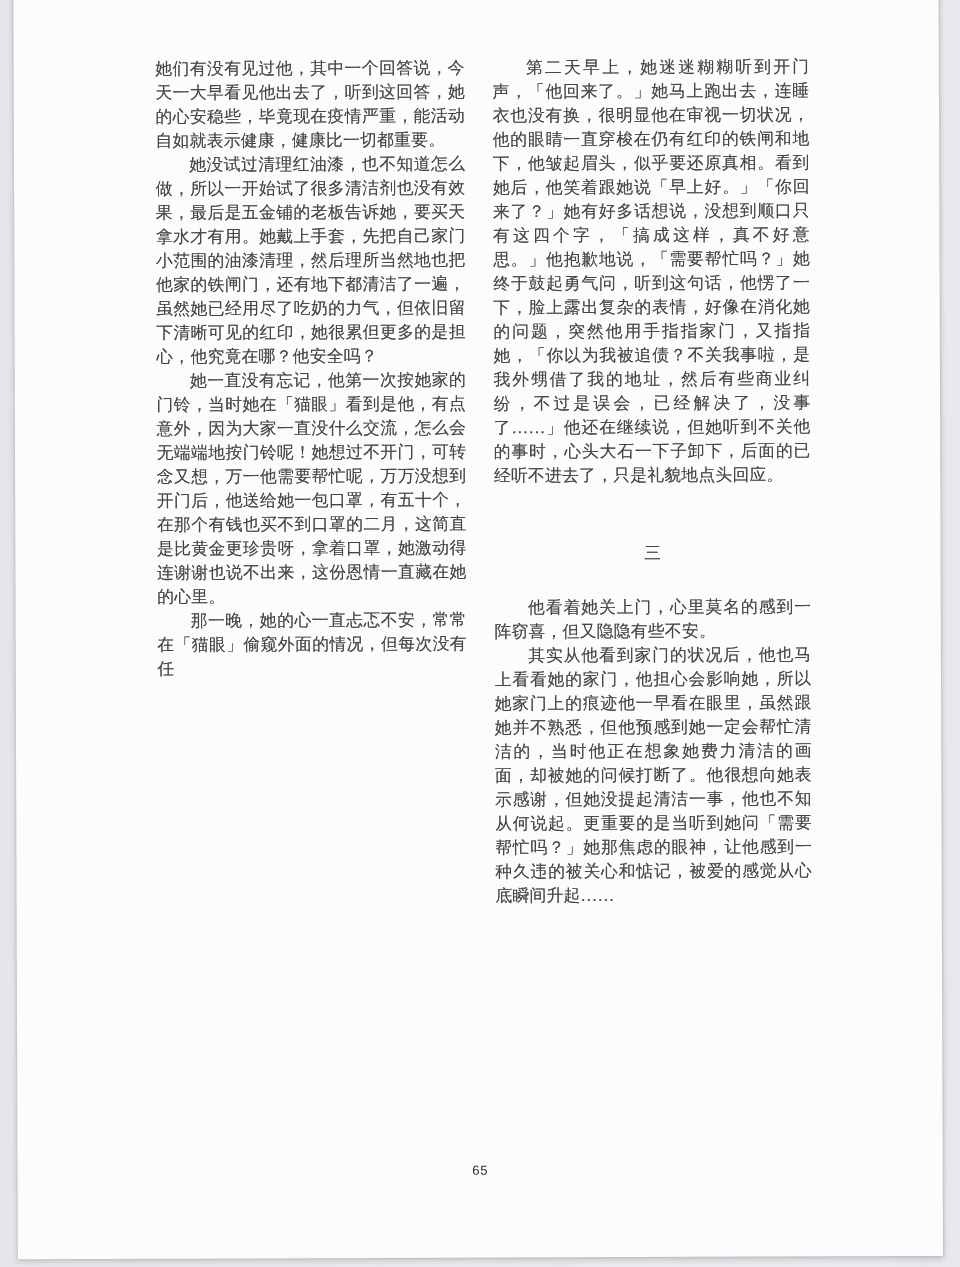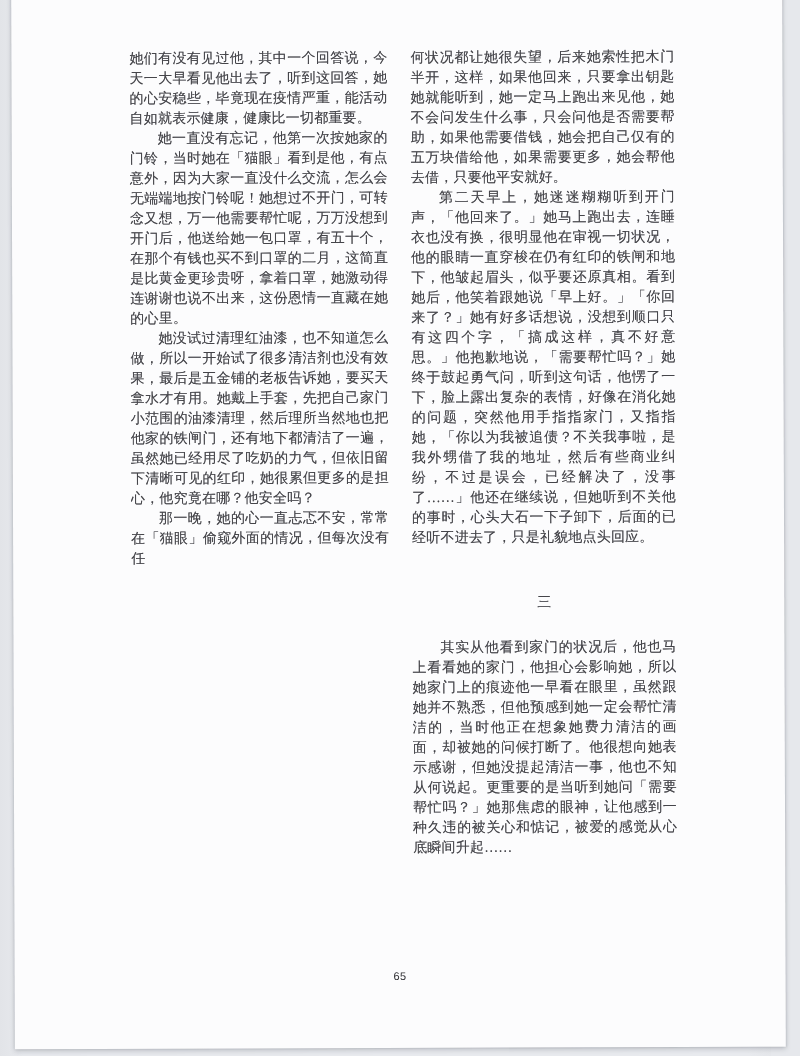--- a/index.html
+++ b/index.html
@@ -74,26 +74,26 @@
   }
 </style>
 </head>
 <body>
 
 <div class="viewport">
   <div class="sheet">
     <div class="columns">
       <div class="col col-left" id="col-left">
           <p class="">她们有没有见过他，其中一个回答说，今天一大早看见他出去了，听到这回答，她的心安稳些，毕竟现在疫情严重，能活动自如就表示健康，健康比一切都重要。</p>
+          <p class="indent">她没试过清理红油漆，也不知道怎么做，所以一开始试了很多清洁剂也没有效果，最后是五金铺的老板告诉她，要买天拿水才有用。她戴上手套，先把自己家门小范围的油漆清理，然后理所当然地也把他家的铁闸门，还有地下都清洁了一遍，虽然她已经用尽了吃奶的力气，但依旧留下清晰可见的红印，她很累但更多的是担心，他究竟在哪？他安全吗？</p>
           <p class="indent">她一直没有忘记，他第一次按她家的门铃，当时她在「猫眼」看到是他，有点意外，因为大家一直没什么交流，怎么会无端端地按门铃呢！她想过不开门，可转念又想，万一他需要帮忙呢，万万没想到开门后，他送给她一包口罩，有五十个，在那个有钱也买不到口罩的二月，这简直是比黄金更珍贵呀，拿着口罩，她激动得连谢谢也说不出来，这份恩情一直藏在她的心里。</p>
-          <p class="indent">她没试过清理红油漆，也不知道怎么做，所以一开始试了很多清洁剂也没有效果，最后是五金铺的老板告诉她，要买天拿水才有用。她戴上手套，先把自己家门小范围的油漆清理，然后理所当然地也把他家的铁闸门，还有地下都清洁了一遍，虽然她已经用尽了吃奶的力气，但依旧留下清晰可见的红印，她很累但更多的是担心，他究竟在哪？他安全吗？</p>
           <p class="indent">那一晚，她的心一直忐忑不安，常常在「猫眼」偷窥外面的情况，但每次没有任</p>
         </div>
       <div class="col col-right" id="col-right">
-          <p class="">何状况都让她很失望，后来她索性把木门半开，这样，如果他回来，只要拿出钥匙她就能听到，她一定马上跑出来见他，她不会问发生什么事，只会问他是否需要帮助，如果他需要借钱，她会把自己仅有的五万块借给他，如果需要更多，她会帮他去借，只要他平安就好。</p>
           <p class="indent">第二天早上，她迷迷糊糊听到开门声，「他回来了。」她马上跑出去，连睡衣也没有换，很明显他在审视一切状况，他的眼睛一直穿梭在仍有红印的铁闸和地下，他皱起眉头，似乎要还原真相。看到她后，他笑着跟她说「早上好。」「你回来了？」她有好多话想说，没想到顺口只有这四个字，「搞成这样，真不好意思。」他抱歉地说，「需要帮忙吗？」她终于鼓起勇气问，听到这句话，他愣了一下，脸上露出复杂的表情，好像在消化她的问题，突然他用手指指家门，又指指她，「你以为我被追债？不关我事啦，是我外甥借了我的地址，然后有些商业纠纷，不过是误会，已经解决了，没事了……」他还在继续说，但她听到不关他的事时，心头大石一下子卸下，后面的已经听不进去了，只是礼貌地点头回应。</p>
           <div class="section-heading">三</div>
+          <p class="indent">他看着她关上门，心里莫名的感到一阵窃喜，但又隐隐有些不安。</p>
           <p class="indent">其实从他看到家门的状况后，他也马上看看她的家门，他担心会影响她，所以她家门上的痕迹他一早看在眼里，虽然跟她并不熟悉，但他预感到她一定会帮忙清洁的，当时他正在想象她费力清洁的画面，却被她的问候打断了。他很想向她表示感谢，但她没提起清洁一事，他也不知从何说起。更重要的是当听到她问「需要帮忙吗？」她那焦虑的眼神，让他感到一种久违的被关心和惦记，被爱的感觉从心底瞬间升起……</p>
         </div>
     </div>
     <div class="page-num">65</div>
   </div>
 </div>
 
 </body></html>

